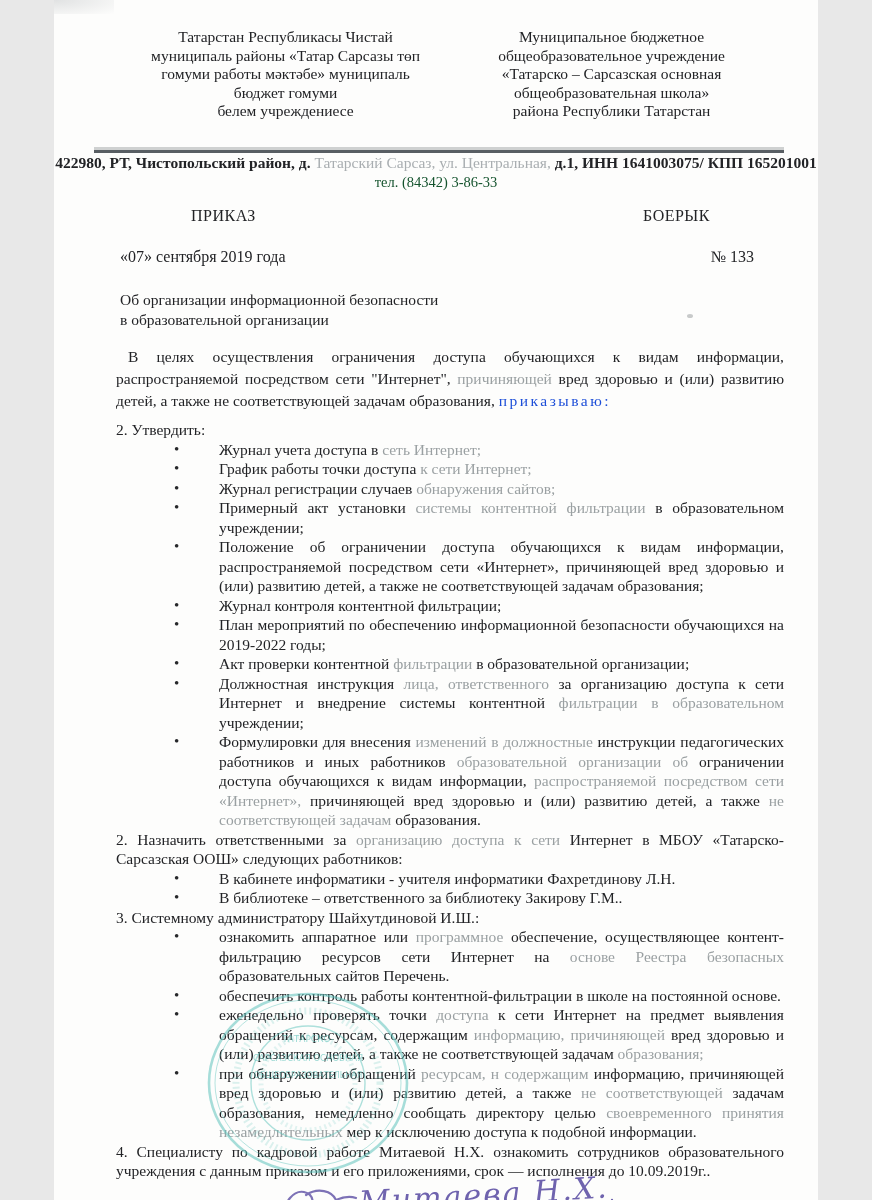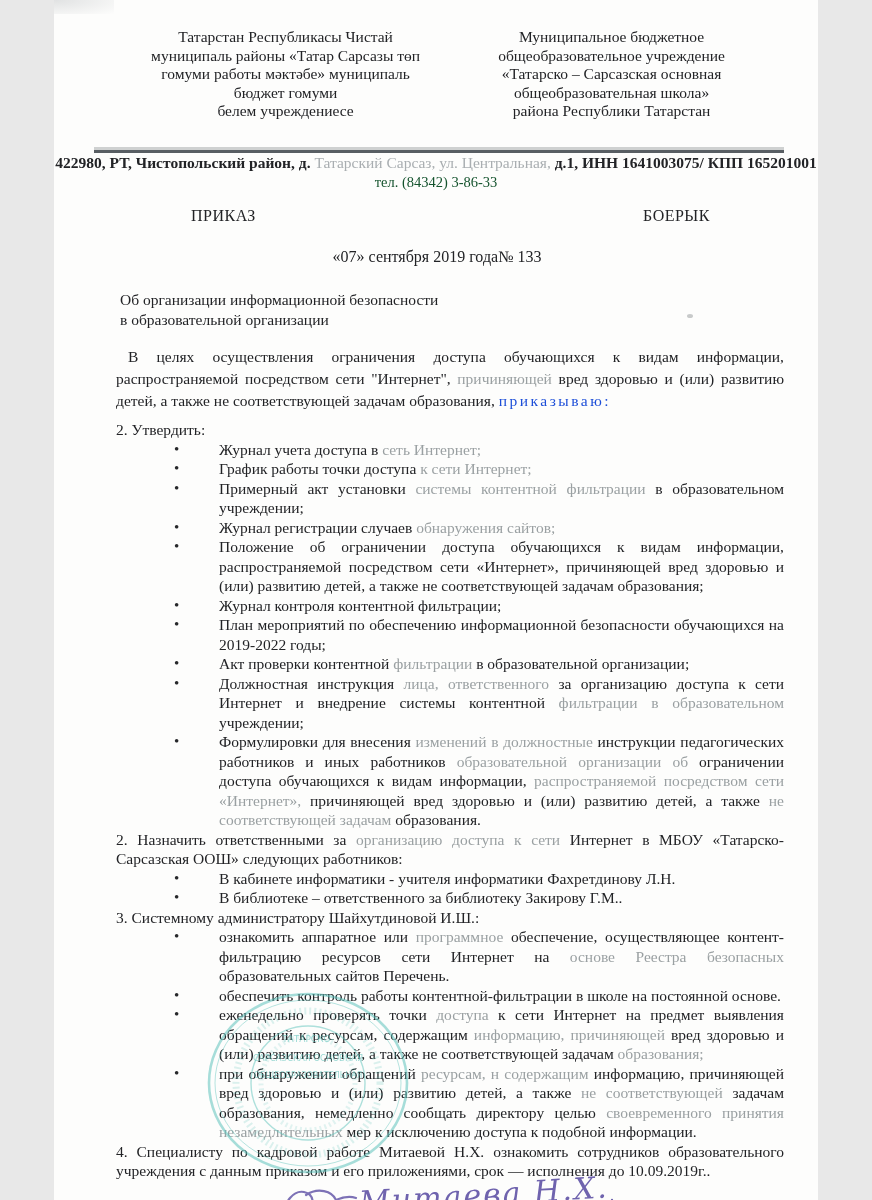--- a/index.html
+++ b/index.html
@@ -20,21 +20,21 @@
 
   .rule { position:absolute; left:40px; right:34px; top:150px; height:3px;
           background:#585e63; box-shadow:0 -3px 0 rgba(120,126,130,.35); }
 
   .contact { margin-top:33px; text-align:center; font-size:15.5px; font-weight:bold; }
   .contact .fade { font-weight:400; color:#a9aeb1; }
   .phone { text-align:center; font-size:14.5px; color:#14532d; margin-top:2px; }
 
   .order-row { display:flex; justify-content:space-between;
                margin:16px 108px 0 137px; font-size:16px; letter-spacing:.5px; }
-  .date-row  { display:flex; justify-content:center;
+  .date-row  { display:flex; justify-content:space-between;
                margin:23px 64px 0 66px; font-size:16px; }
 
   .subject { margin:24px 34px 0 66px; font-size:15.5px; line-height:20.5px; }
 
   .para { margin:0 34px 0 62px; font-size:15.5px; line-height:19.5px; text-align:justify; }
   .intro { margin-top:15px; line-height:21.8px; text-indent:12px; }
   .h-num { margin-top:9px; }
 
   ul.blist { margin:0 34px 0 62px; padding:0; list-style:none; }
   ul.blist li { position:relative; padding-left:103px; font-size:15.5px;
@@ -110,22 +110,22 @@
     <div>Об организации информационной безопасности</div>
     <div>в образовательной организации</div>
   </div>
 
   <div class="para intro"><span>В целях осуществления ограничения доступа обучающихся к видам информации, распространяемой посредством сети "Интернет", </span><span class="fade">причиняющей </span><span>вред здоровью и (или) развитию детей, а также не соответствующей задачам образования, </span><span class="fade spaced">приказываю:</span></div>
 
   <div class="para h-num">2. Утвердить:</div>
   <ul class="blist">
     <li><span>Журнал учета доступа в </span><span class="fade">сеть Интернет;</span></li>
     <li><span>График работы точки доступа </span><span class="fade">к сети Интернет;</span></li>
+    <li><span>Журнал регистрации случаев </span><span class="fade">обнаружения сайтов;</span></li>
     <li><span>Примерный акт установки </span><span class="fade">системы контентной фильтрации </span><span>в образовательном учреждении;</span></li>
-    <li><span>Журнал регистрации случаев </span><span class="fade">обнаружения сайтов;</span></li>
     <li><span>Положение об ограничении доступа обучающихся к видам информации, распространяемой посредством сети «Интернет», причиняющей вред здоровью и (или) развитию детей, а также не соответствующей задачам образования;</span></li>
     <li><span>Журнал контроля контентной фильтрации;</span></li>
     <li><span>План мероприятий по обеспечению информационной безопасности обучающихся на 2019-2022 годы;</span></li>
     <li><span>Акт проверки контентной </span><span class="fade">фильтрации </span><span>в образовательной организации;</span></li>
     <li><span>Должностная инструкция </span><span class="fade">лица, ответственного </span><span>за организацию доступа к сети Интернет и внедрение системы контентной </span><span class="fade">фильтрации в образовательном </span><span>учреждении;</span></li>
     <li><span>Формулировки для внесения </span><span class="fade">изменений в должностные </span><span>инструкции педагогических работников и иных работников </span><span class="fade">образовательной организации об </span><span>ограничении доступа обучающихся к видам информации, </span><span class="fade">распространяемой посредством сети «Интернет», </span><span>причиняющей вред здоровью и (или) развитию детей, а также </span><span class="fade">не соответствующей задачам </span><span>образования.</span></li>
   </ul>
 
   <div class="para"><span>2. Назначить ответственными за </span><span class="fade">организацию доступа к сети </span><span>Интернет в МБОУ «Татарско- Сарсазская ООШ»  следующих работников:</span></div>
   <ul class="blist">

